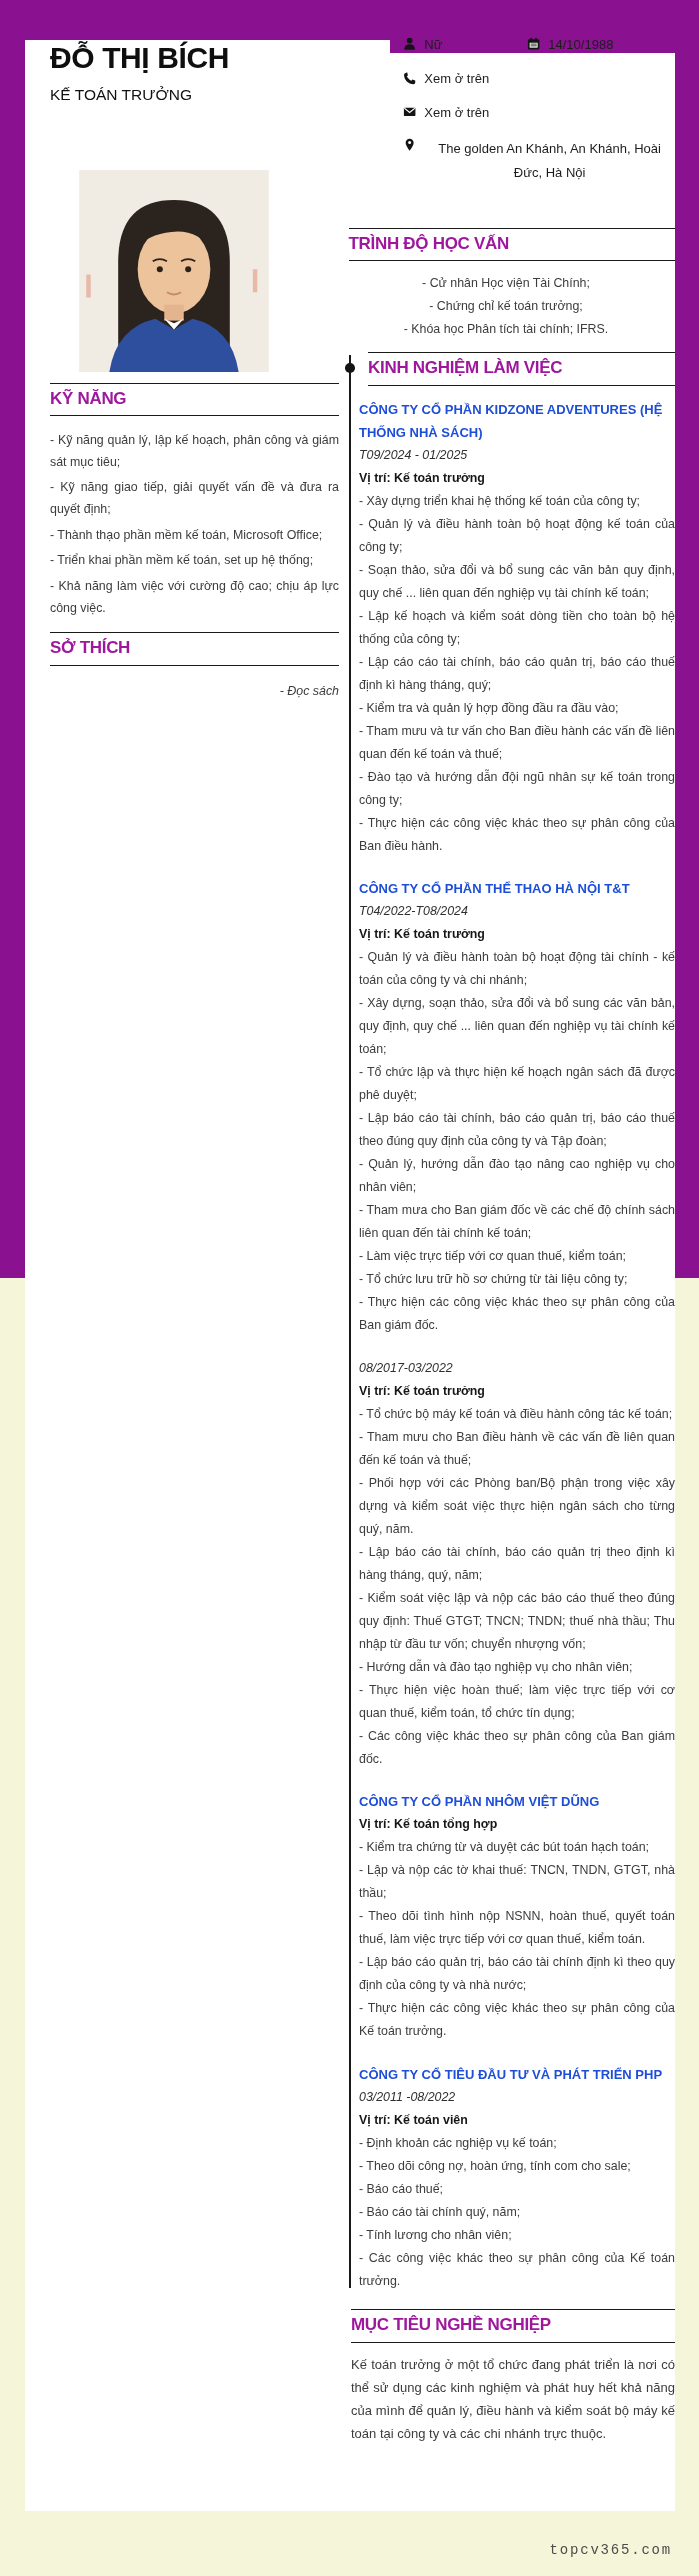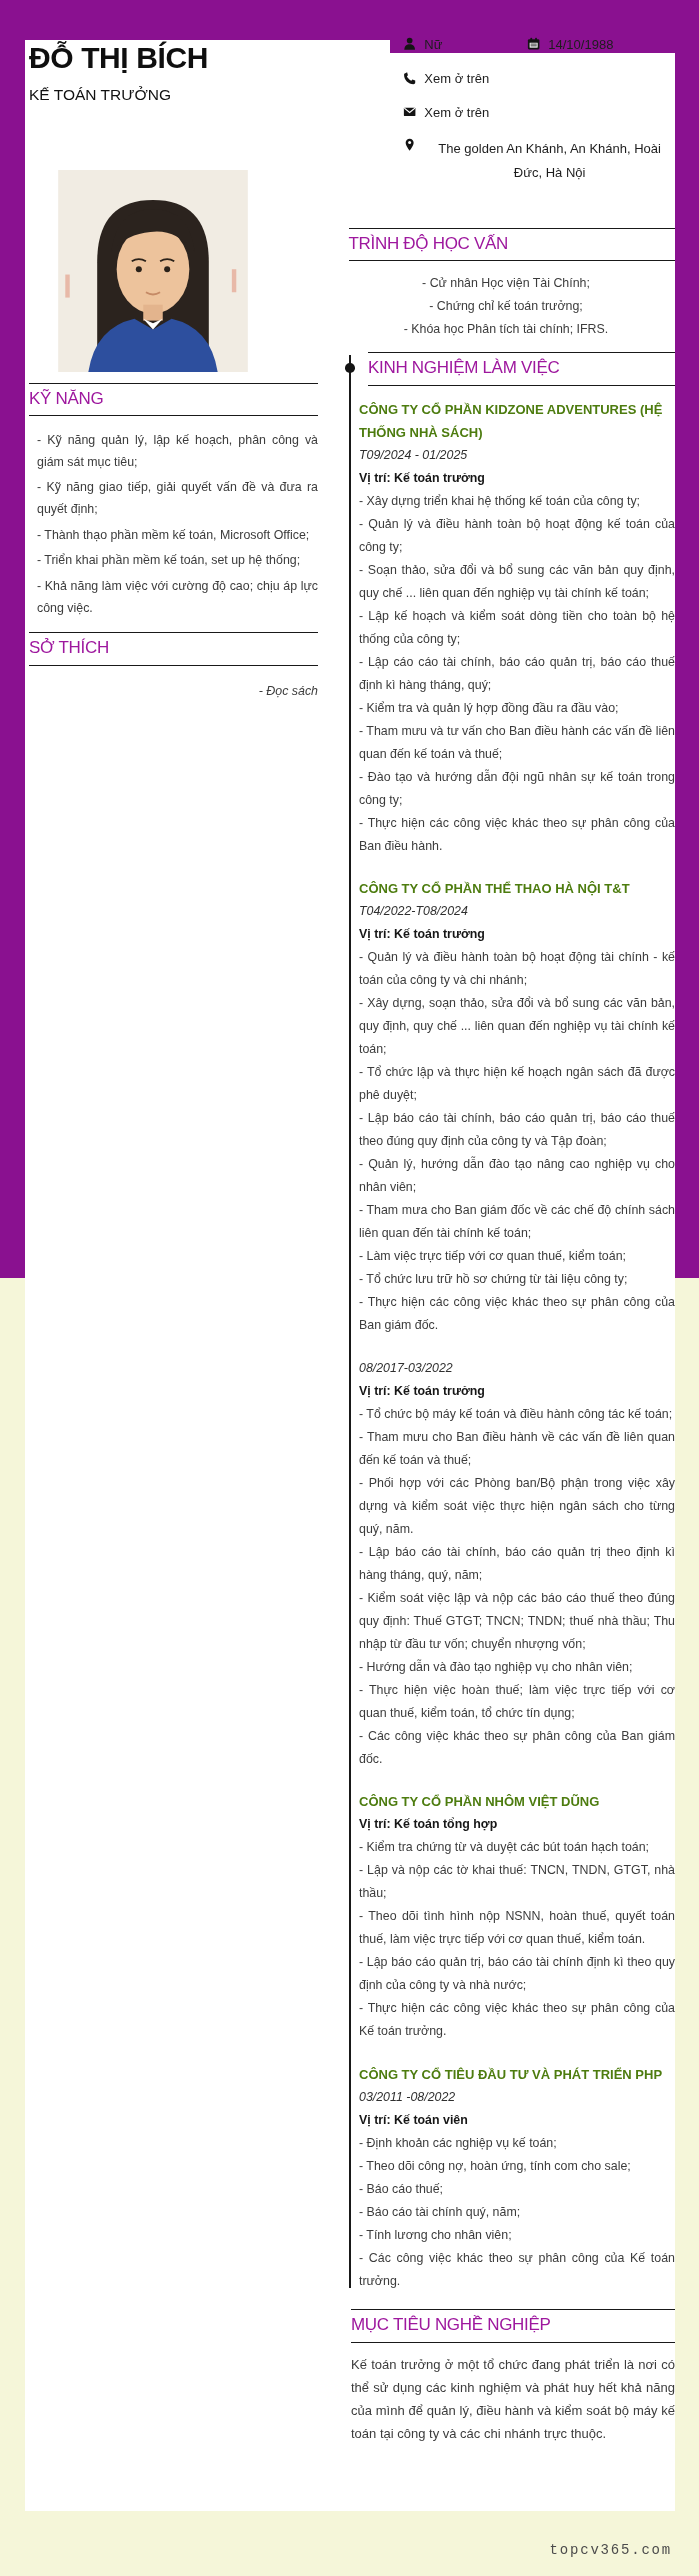--- a/index.html
+++ b/index.html
@@ -8,29 +8,29 @@
     --cream:#f5f6d9;
   }
   html,body{margin:0;padding:0;}
   body{background:var(--cream);font-family:"Liberation Sans","DejaVu Sans",sans-serif;}
   .canvas{position:relative;width:700px;height:2576px;background:var(--cream);overflow:hidden;}
   .purple-frame{position:absolute;left:0;top:0;width:700px;height:1278px;background:var(--frame);}
   .page{position:absolute;left:25px;top:40px;width:650px;min-height:2471px;background:#ffffff;}
   .strip{position:absolute;top:0;right:0;width:285px;height:13.3px;background:var(--frame);}
 
   
-  .left-col{position:absolute;left:4px;top:0;width:289px;}
+  .left-col{position:absolute;left:25px;top:0;width:289px;}
   .name{font-size:30px;font-weight:700;color:#0f0f0f;line-height:1.18;letter-spacing:-0.4px;}
   .job{font-size:15.5px;font-weight:400;color:#111;margin-top:10.6px;letter-spacing:0;}
   .photo{margin:66px 0 0 29px;width:190px;height:202px;overflow:hidden;}
   .heading{border-top:1.8px solid #191919;border-bottom:1.8px solid #191919;color:var(--heading);
-           font-weight:400;font-size:17px;padding:5.3px 0 6.2px;line-height:1.2;letter-spacing:-0.3px;}
+           font-weight:700;font-size:17px;padding:5.3px 0 6.2px;line-height:1.2;letter-spacing:-0.3px;}
   .skills-head{margin-top:10.6px;}
   .list{margin-top:12.4px;font-size:12.4px;color:#3c3c3c;line-height:22px;}
-  .list .item{margin-bottom:3.5px;text-align:justify;margin-left:8px;}
+  .list .item{margin-bottom:3.5px;text-align:justify;}
   .hobby-head{margin-top:13.3px;}
   .hobby-list{margin-top:14px;}
   .hobby-list .item{text-align:right;font-style:italic;}
 
   
   .right-col{margin-left:312px;width:338px;padding-bottom:1.8px;}
   .contact{position:relative;margin:-4.4px 0 0 66px;width:272px;font-size:13px;color:#1d1d1d;}
   .crow{display:flex;align-items:flex-start;margin-bottom:13.3px;line-height:17.7px;}
   .crow .ic{flex:0 0 13.3px;margin-right:8px;margin-top:1.8px;}
   .crow-split{display:flex;margin-bottom:15px;}
@@ -43,21 +43,21 @@
   .edu-list{margin:10.6px 0 0 0;font-size:12.4px;color:#3c3c3c;line-height:23px;}
   .edu-list .item{text-align:center;}
 
   .exp{position:relative;margin-top:10.6px;}
   .exp-head{margin-left:31px;}
   .timeline{position:absolute;left:12.4px;top:3.5px;bottom:5.3px;width:1.8px;background:#191919;}
   .tdot{position:absolute;left:8px;top:11.5px;width:9.7px;height:9.7px;border-radius:50%;background:#141414;}
   .companies{margin-left:22px;}
   .company{margin-top:19.5px;}
   .company:first-child{margin-top:12.4px;}
-  .company-name{font-weight:700;font-size:13px;color:#4d7c0f;line-height:23px;}
+  .company-name{font-weight:700;font-size:13px;color:#1d4ed8;line-height:23px;}
   .company-period{font-style:italic;font-size:12.4px;color:#2f2f2f;line-height:23px;}
   .company-pos{font-weight:700;font-size:12.4px;color:#161616;line-height:23px;}
   .duty{font-size:12.4px;color:#3c3c3c;line-height:23px;text-align:justify;}
 
   .objective{margin:16px 0 0 14px;}
   .obj-text{margin-top:10.6px;font-size:13px;color:#3c3c3c;line-height:23px;text-align:justify;}
 
   .footer{position:absolute;top:2542px;right:28px;
           font-family:"Liberation Mono","DejaVu Sans Mono",monospace;
           font-size:14px;color:#4c4c4c;letter-spacing:1.8px;}

